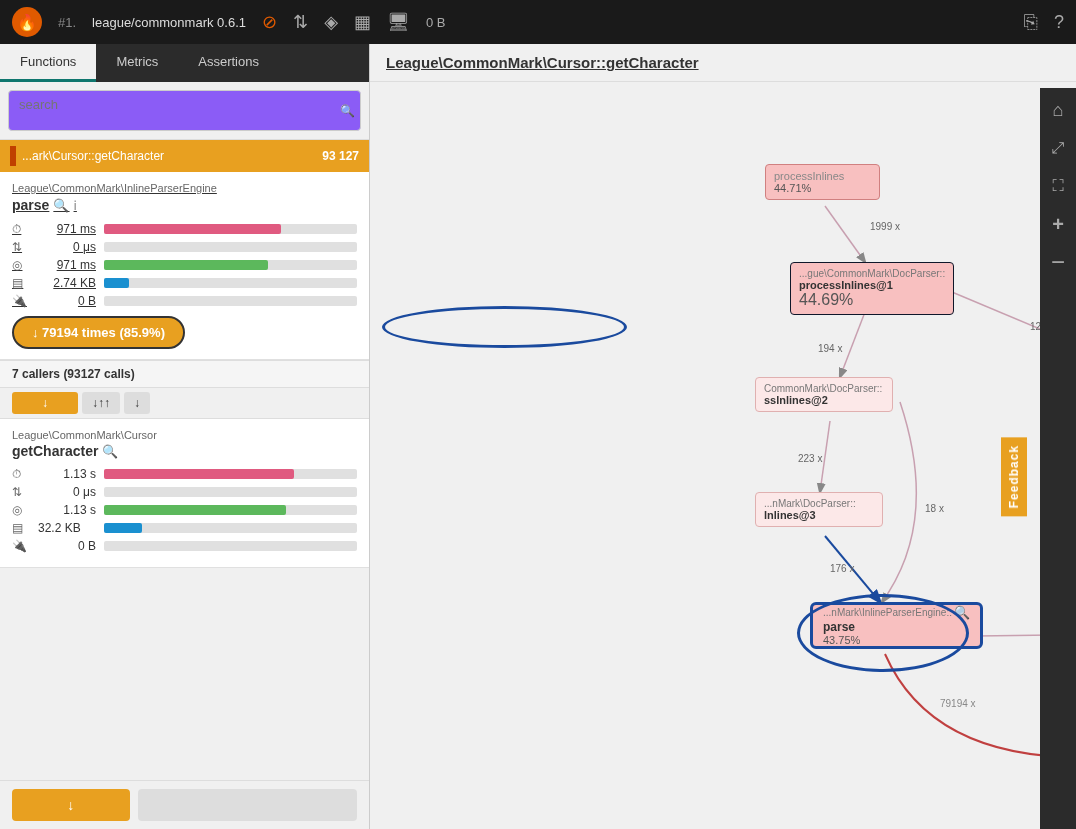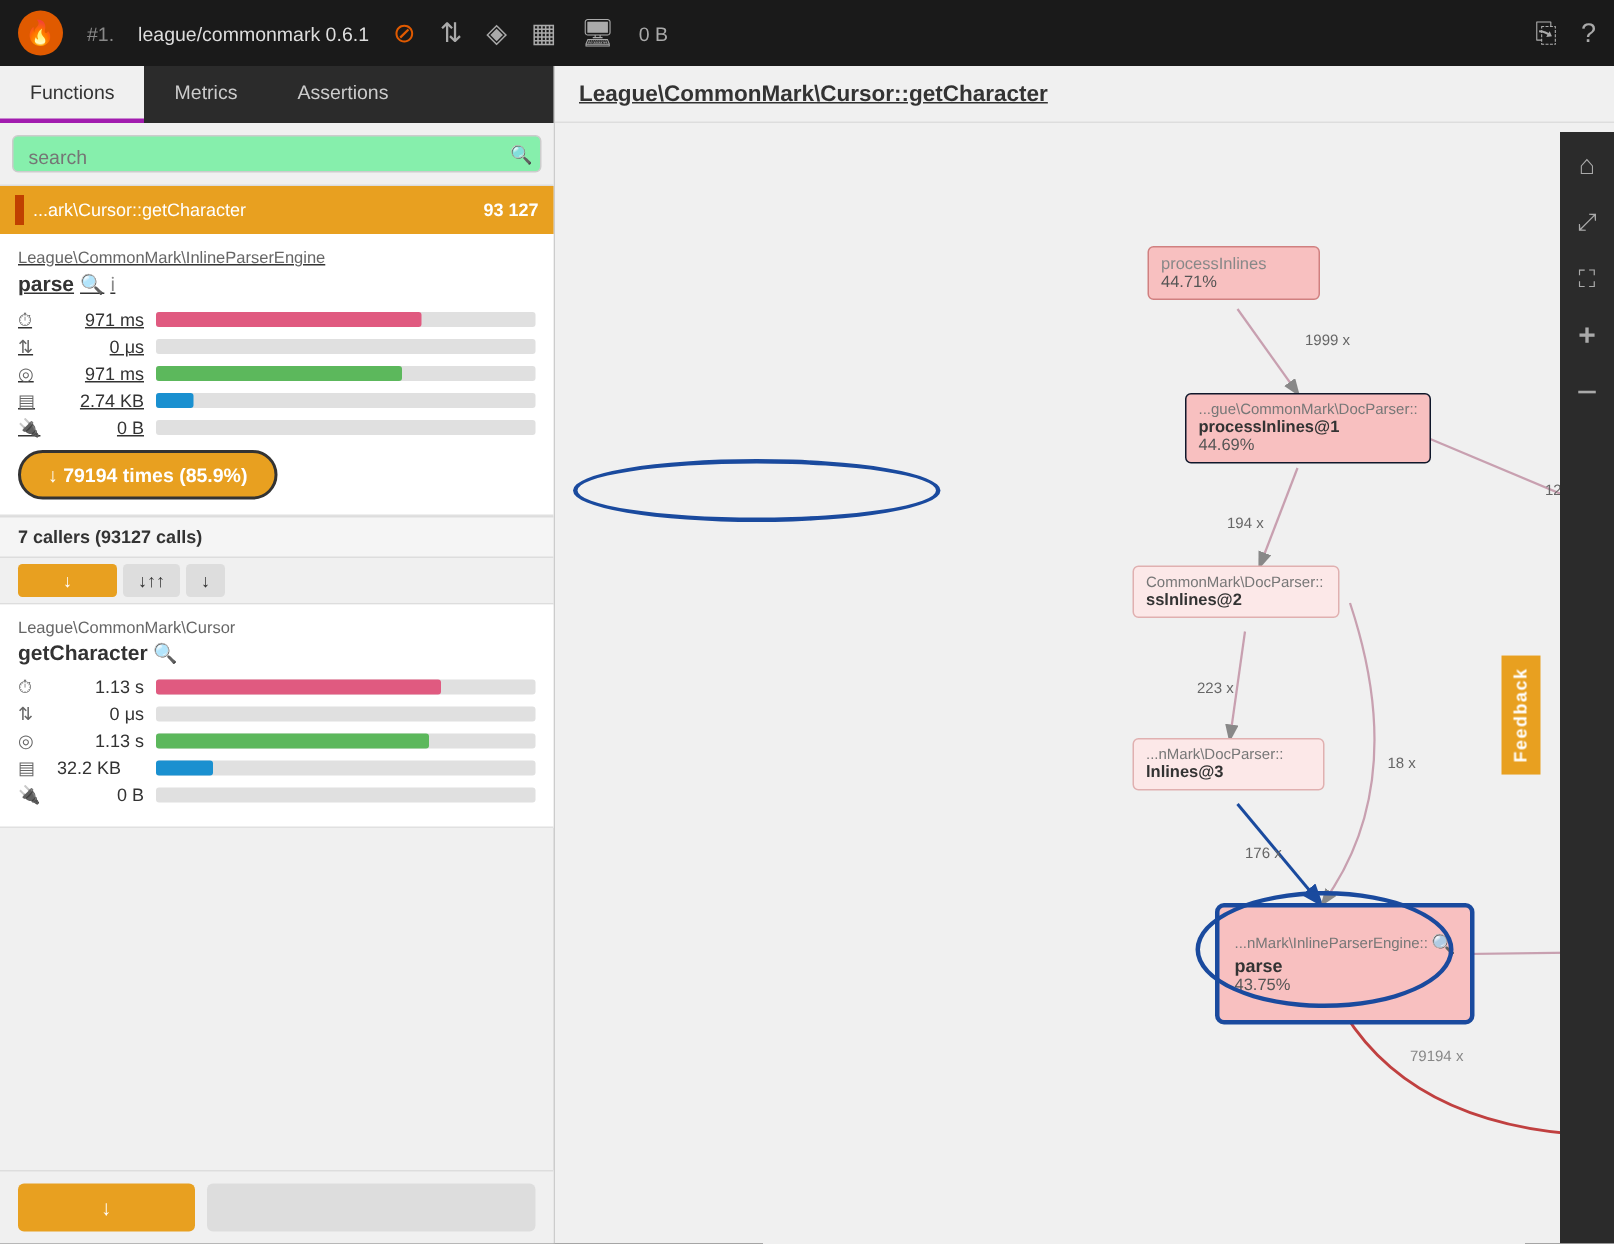--- a/index.html
+++ b/index.html
@@ -10,25 +10,25 @@
 
     
     #main { display: flex; height: calc(829px - 44px); }
 
     
     #left-panel { width: 370px; background: #f0f0f0; border-right: 1px solid #ccc; display: flex; flex-direction: column; flex-shrink: 0; }
 
     
     #tabs { display: flex; background: #2b2b2b; }
     .tab { padding: 10px 20px; color: #aaa; cursor: pointer; font-size: 13px; border-bottom: 3px solid transparent; }
-    .tab.active { color: #fff; background: #f0f0f0; color: #333; border-bottom: 3px solid #a21caf; }
+    .tab.active { color: #fff; background: #f0f0f0; color: #333; border-bottom: 3px solid #0f766e; }
 
     
     #search-bar { padding: 8px; background: #f0f0f0; border-bottom: 1px solid #ddd; position: relative; }
-    #search-bar input { width: 100%; padding: 6px 30px 2px 10px; border: 1px solid #ccc; border-radius: 4px; font-size: 13px; background: #86efac; outline: none; }
+    #search-bar input { width: 100%; padding: 6px 30px 18px 10px; border: 1px solid #ccc; border-radius: 4px; font-size: 13px; background: #8b5cf6; outline: none; }
 
     
     #right-panel { flex: 1; background: #f8f8f8; position: relative; overflow: hidden; }
     .toolbar-btn { color: #aaa; font-size: 18px; cursor: pointer; padding: 4px; width: 28px; height: 28px; display: flex; align-items: center; justify-content: center; }
   </style>
 </head>
 <body>
 
 <div id="topbar">
   <div style="width:30px;height:30px;background:#e05a00;border-radius:50%;display:flex;align-items:center;justify-content:center;color:white;font-size:16px;">🔥</div>
@@ -237,34 +237,34 @@
       </svg>
 
       <div style="position:absolute;left:395px;top:82px;background:#f8c0c0;border:1px solid #d08080;border-radius:4px;padding:5px 8px;min-width:115px;">
         <div style="font-size:11px;color:#888;">processInlines</div>
         <div style="font-size:11px;color:#555;">44.71%</div>
       </div>
 
       <div style="position:absolute;left:420px;top:180px;background:#f8c0c0;border:1px solid #0f172a;border-radius:4px;padding:5px 8px;min-width:148px;">
         <div style="font-size:10px;color:#777;">...gue\CommonMark\DocParser::</div>
         <div style="font-size:11px;font-weight:bold;color:#333;">processInlines@1</div>
-        <div style="font-size:11px;color:#555;">44.69%</div>
+        <div style="font-size:16px;color:#555;">44.69%</div>
       </div>
 
       <div style="position:absolute;left:385px;top:295px;background:#fce8e8;border:1px solid #e0b0b0;border-radius:4px;padding:5px 8px;min-width:138px;">
         <div style="font-size:10px;color:#777;">CommonMark\DocParser::</div>
         <div style="font-size:11px;font-weight:bold;color:#333;">sslnlines@2</div>
       </div>
 
       <div style="position:absolute;left:385px;top:410px;background:#fce8e8;border:1px solid #e0b0b0;border-radius:4px;padding:5px 8px;min-width:128px;">
         <div style="font-size:10px;color:#777;">...nMark\DocParser::</div>
         <div style="font-size:11px;font-weight:bold;color:#333;">lnlines@3</div>
       </div>
 
-      <div style="position:absolute;left:440px;top:520px;background:#f8c0c0;border:3px solid #1a4a9e;border-radius:6px;padding:17px 10px;min-width:142px;">
+      <div style="position:absolute;left:440px;top:520px;background:#f8c0c0;border:3px solid #1a4a9e;border-radius:6px;padding:0 10px;min-width:142px;">
         <div style="font-size:10px;color:#777;display:flex;align-items:center;gap:2px;">...nMark\InlineParserEngine:: <span style="font-size:13px;cursor:pointer;color:#888;">🔍</span></div>
         <div style="font-size:12px;font-weight:bold;color:#333;">parse</div>
         <div style="font-size:11px;color:#555;">43.75%</div>
       </div>
 
       <div style="position:absolute;left:12px;top:224px;width:245px;height:42px;border:3px solid #1a4a9e;border-radius:50%;pointer-events:none;"></div>
 
       <div style="position:absolute;left:427px;top:512px;width:172px;height:78px;border:3px solid #1a4a9e;border-radius:50%;pointer-events:none;"></div>
 
     </div>

